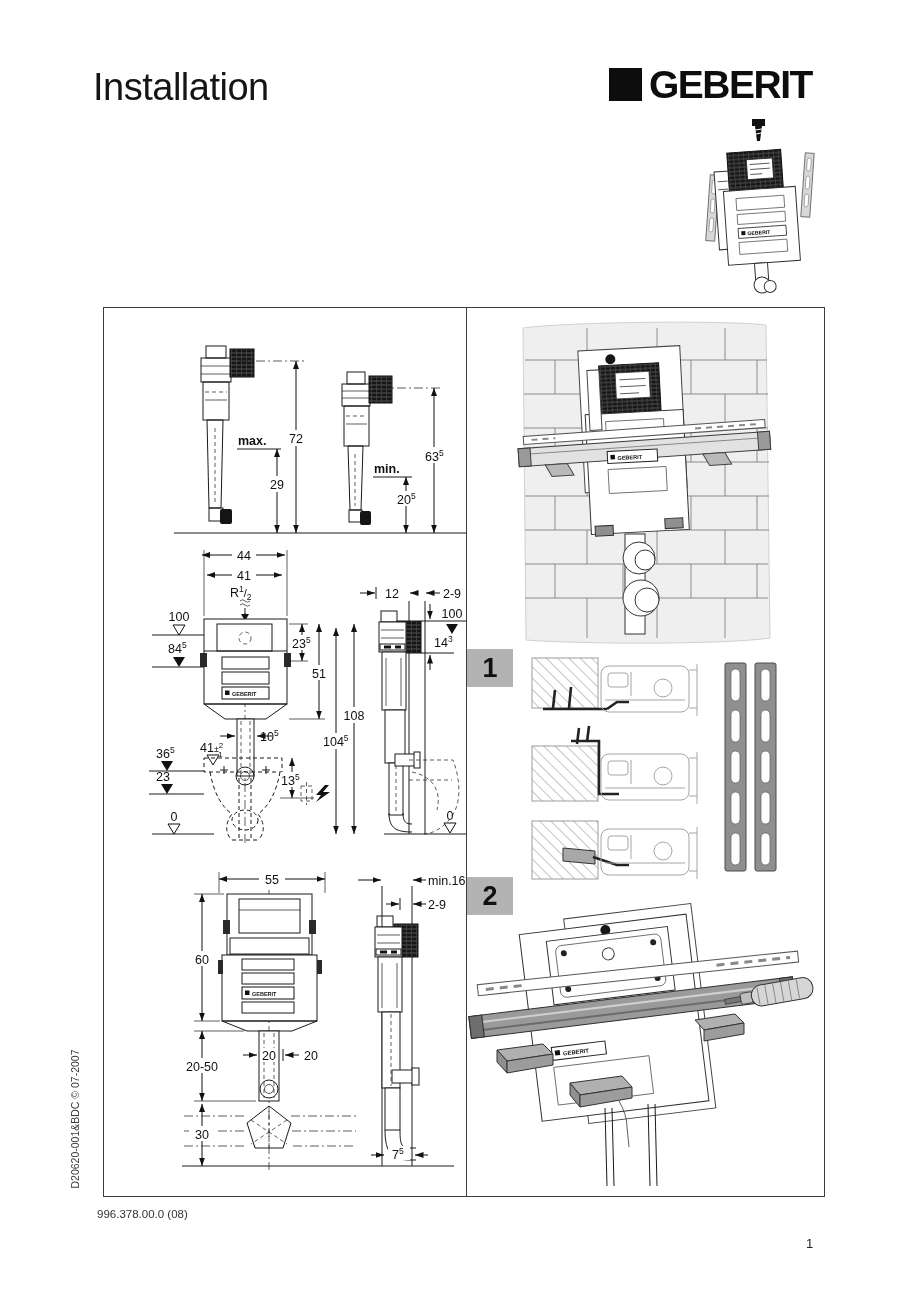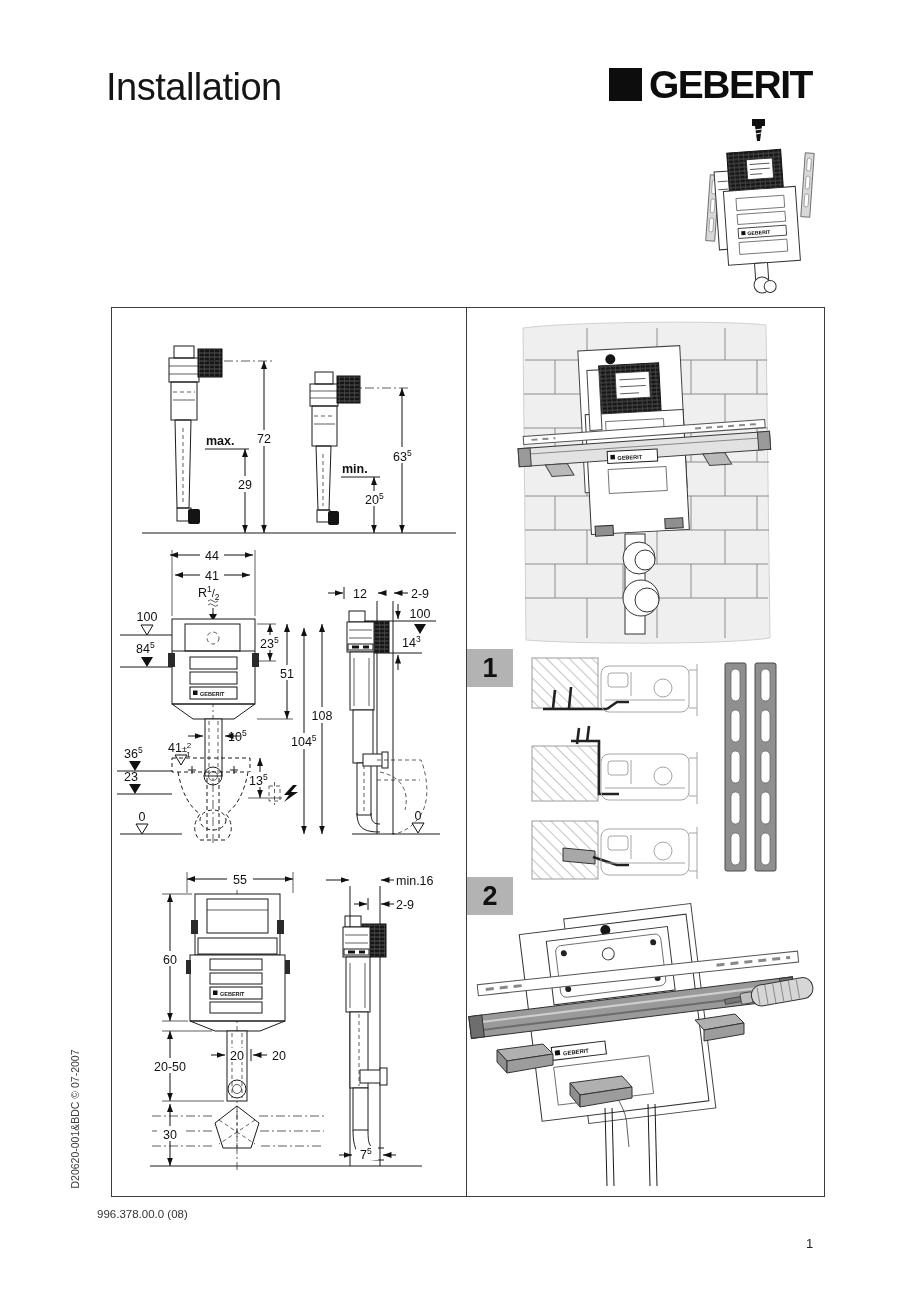--- a/index.html
+++ b/index.html
@@ -1,25 +1,25 @@
 <!DOCTYPE html>
 <html><head>
 <meta charset="utf-8">
 <style>
   html,body{margin:0;padding:0;background:#fff;}
   .page{position:relative;width:920px;height:1290px;background:#fff;
         font-family:"Liberation Sans",sans-serif;color:#111;overflow:hidden;}
-  .title{position:absolute;left:106px;top:66px;font-size:38px;font-weight:400;
+  .title{position:absolute;left:93px;top:66px;font-size:38px;font-weight:400;
          letter-spacing:-.5px;color:#151515;}
   .logo{position:absolute;left:609px;top:68px;display:flex;align-items:center;}
   .logo-square{width:33px;height:33px;background:#0d0d0d;display:inline-block;}
   .logo-text{font-size:39px;font-weight:bold;letter-spacing:-1.5px;color:#0d0d0d;
              margin-left:7px;line-height:33px;}
   .panel{position:absolute;border:1px solid #3c3c3c;background:#fff;}
-  .panel-left{left:111px;top:307px;width:357px;height:888px;}
+  .panel-left{left:103px;top:307px;width:357px;height:888px;padding-left:40px;}
   .panel-right{left:466px;top:307px;width:357px;height:888px;}
   .doccode{position:absolute;left:3px;top:1112px;width:146px;height:14px;
            font-size:10.5px;color:#3a3a3a;transform:rotate(-90deg);
            text-align:center;white-space:nowrap;}
   .partnum{position:absolute;left:97px;top:1208px;font-size:11.5px;color:#333;}
   .pagenum{position:absolute;left:806px;top:1236px;font-size:13px;color:#222;}
   svg{display:block;}
   svg text{font-family:"Liberation Sans",sans-serif;fill:#111;}
   .lbl{font-size:12.5px;}
   .sup{font-size:8.5px;}

